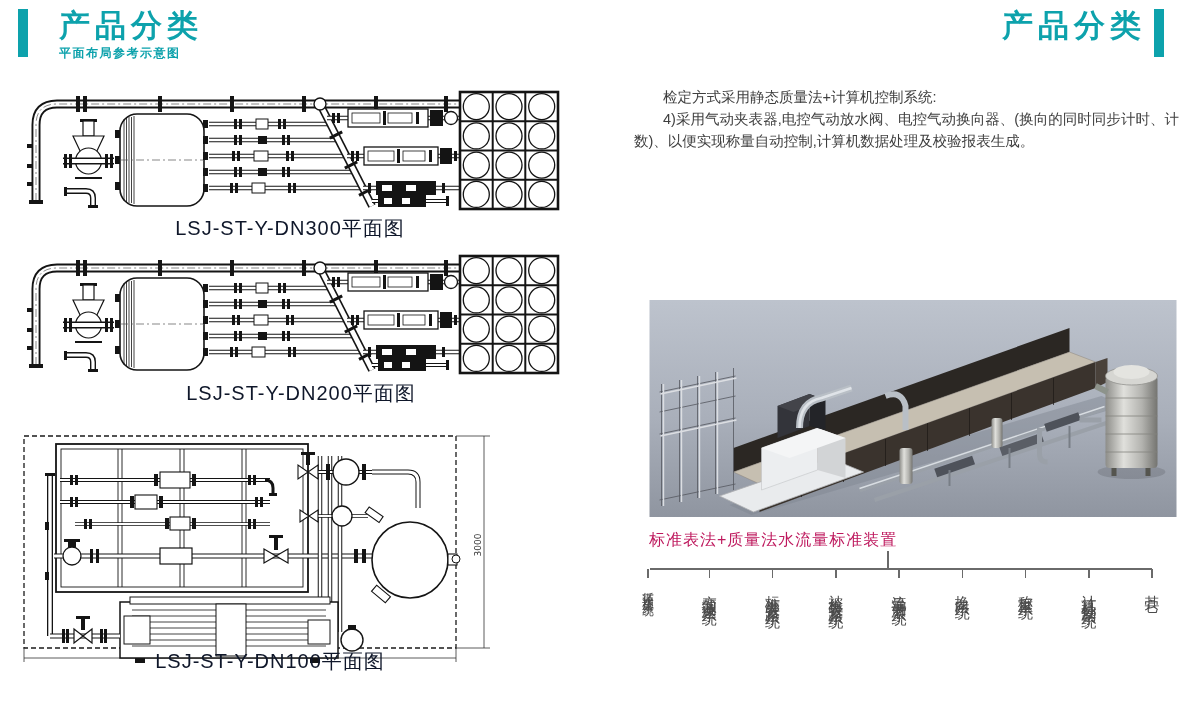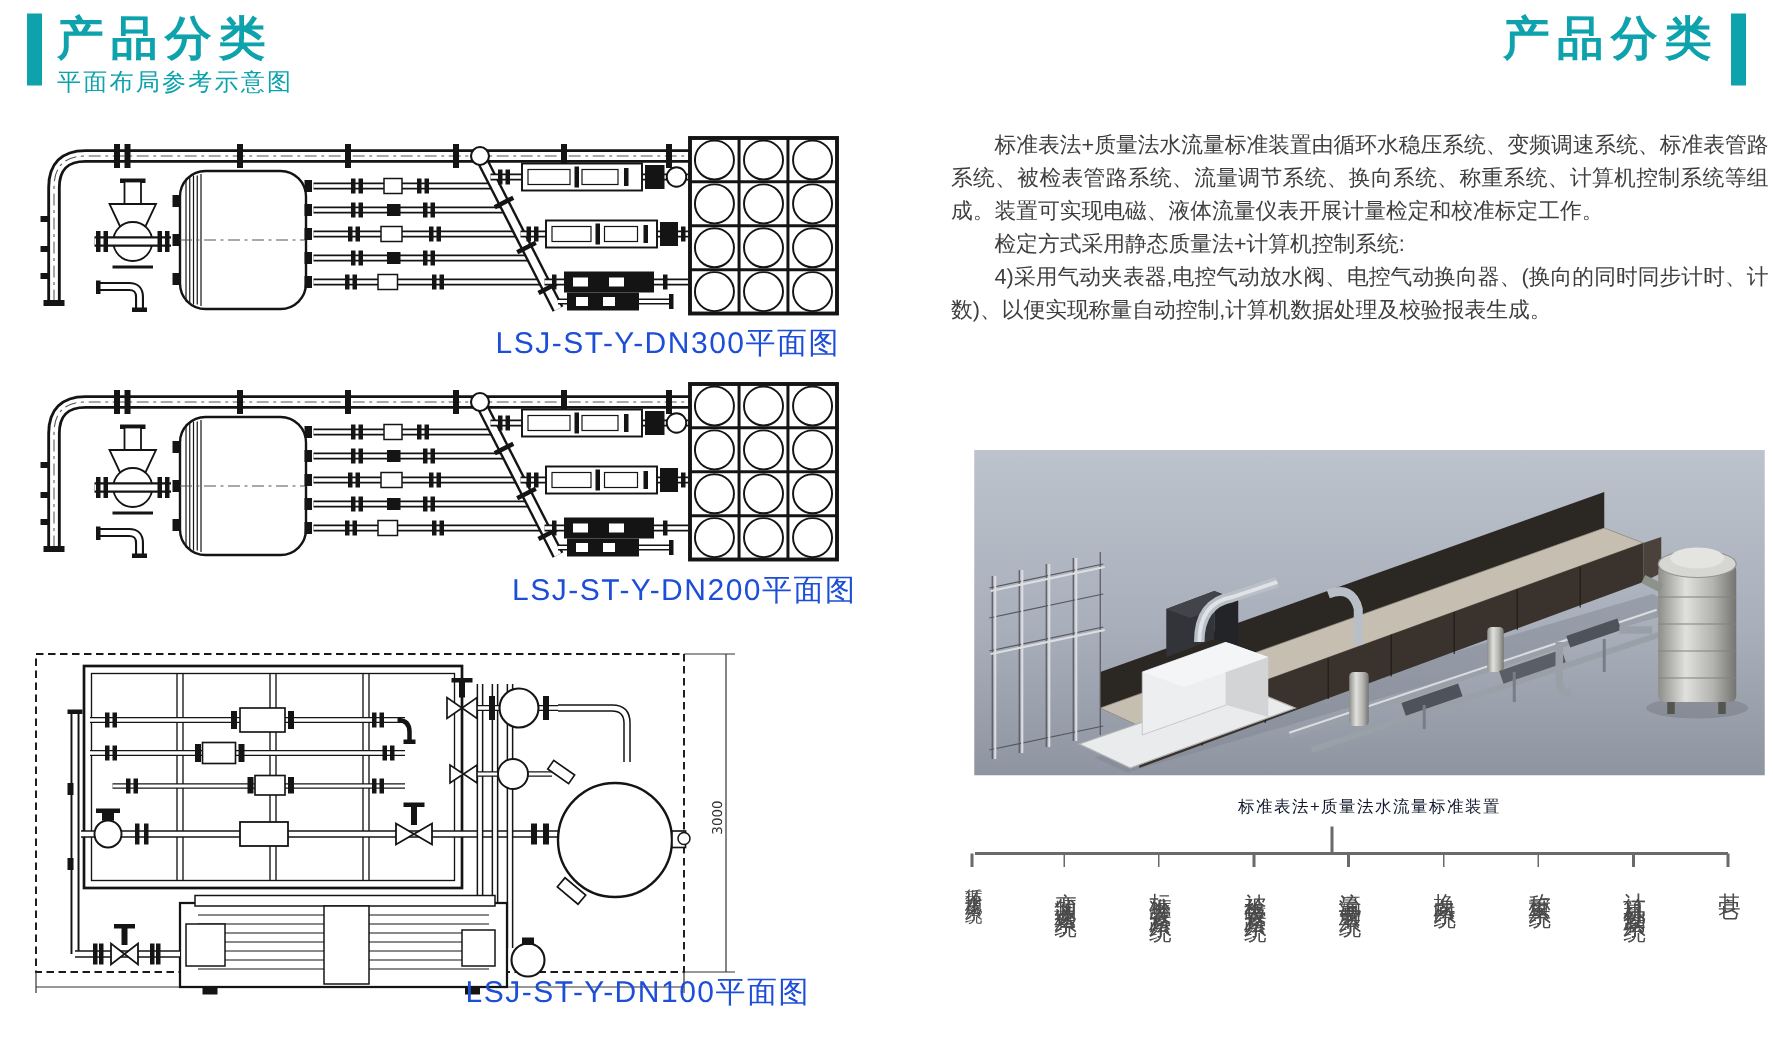--- a/index.html
+++ b/index.html
@@ -4,37 +4,37 @@
 <style>
   :root{ --accent:#0da2ac; --ink:#141414; --gray:#6a6a6a; }
   html,body{margin:0;padding:0;}
   body{
     width:1182px;height:709px;position:relative;overflow:hidden;background:#fff;
     font-family:"Liberation Sans","DejaVu Sans",sans-serif;color:#3d3d3d;
   }
   .accent-bar{position:absolute;top:9px;width:10px;height:48px;background:var(--accent);}
   .accent-bar.left{left:18px;}
   .accent-bar.right{right:18px;}
-  .header{position:absolute;top:9px;}
+  .header{position:absolute;top:9px;margin-left:21px;}
   .header.left{left:38px;}
   .header.right{right:36px;text-align:right;}
   .hdr-title{font-size:31px;font-weight:bold;letter-spacing:5px;color:var(--accent);line-height:1.08;}
-  .hdr-sub{font-size:16px;font-weight:normal;letter-spacing:1.5px;color:var(--accent);margin-top:3px;}
+  .hdr-sub{font-size:12px;font-weight:bold;letter-spacing:1.5px;color:var(--accent);margin-top:3px;}
 
   svg.plan{position:absolute;}
-  .caption{position:absolute;width:540px;text-align:right;font-size:20px;letter-spacing:1px;
-           color:#1d4ed8;font-weight:500;}
+  .caption{position:absolute;width:540px;text-align:center;font-size:20px;letter-spacing:1px;
+           color:#0f172a;font-weight:500;}
 
   .textblock{position:absolute;left:634px;top:86px;width:545px;font-size:14.5px;line-height:22px;
              text-align:justify;color:#3e3e3e;}
   .textblock p{margin:0;text-indent:2em;}
 
   .render-wrap{position:absolute;left:649px;top:300px;width:528px;height:217px;}
-  .render-caption{position:absolute;left:649px;top:530px;width:528px;text-align:center;
-                  font-size:11px;color:#0f172a;letter-spacing:1px;}
+  .render-caption{position:absolute;left:649px;top:530px;width:528px;
+                  font-size:16px;color:#be185d;letter-spacing:1px;}
 
   .tree{position:absolute;left:640px;top:551px;width:524px;height:156px;}
   .tree-root{position:absolute;left:247px;top:0;width:1.5px;height:17px;background:var(--gray);}
   .tree-line{position:absolute;left:10px;right:12px;top:17px;height:1.5px;background:var(--gray);}
   .tree-items{position:absolute;left:2px;right:4px;top:18px;display:flex;justify-content:space-between;}
   .tree-item{display:flex;flex-direction:column;align-items:center;}
   .tree-tick{width:1.5px;height:9px;background:var(--gray);}
   .tree-label{writing-mode:vertical-rl;font-size:15px;letter-spacing:3px;line-height:1.05;
               color:#4a4a4a;margin-top:5px;}
   .tree-label.small{font-size:11.5px;letter-spacing:2px;}
@@ -365,21 +365,20 @@
   <rect class="fl" x="61" y="186" width="4" height="12"></rect>
     <rect class="fl" x="56" y="184" width="14" height="3"></rect>
   <rect class="fl" x="80" y="197" width="3" height="14"></rect>
     <rect class="fl" x="84" y="197" width="3" height="14"></rect>
   <circle class="wh" cx="332" cy="208" r="11" stroke-width="1.4"></circle>
     <rect class="fl" x="328" y="193" width="8" height="5"></rect>
 </svg>
 <div class="caption" style="left:0px;top:648px;width:540px">LSJ-ST-Y-DN100平面图</div>
 
 <div class="textblock">
-  <p>标准表法+质量法水流量标准装置由循环水稳压系统、变频调速系统、标准表管路系统、被检表管路系统、流量调节系统、换向系统、称重系统、计算机控制系统等组成。装置可实现电磁、液体流量仪表开展计量检定和校准标定工作。</p>
   <p>检定方式采用静态质量法+计算机控制系统:</p>
   <p>4)采用气动夹表器,电控气动放水阀、电控气动换向器、(换向的同时同步计时、计数)、以便实现称量自动控制,计算机数据处理及校验报表生成。</p>
 </div>
 
 <div class="render-wrap">
   <svg width="528" height="217" viewBox="0 0 527 217">
     <defs>
       <linearGradient id="bgg" x1="0" y1="0" x2="0" y2="1">
         <stop offset="0" stop-color="#bdc3cd"></stop>
           <stop offset=".55" stop-color="#a9afba"></stop>

